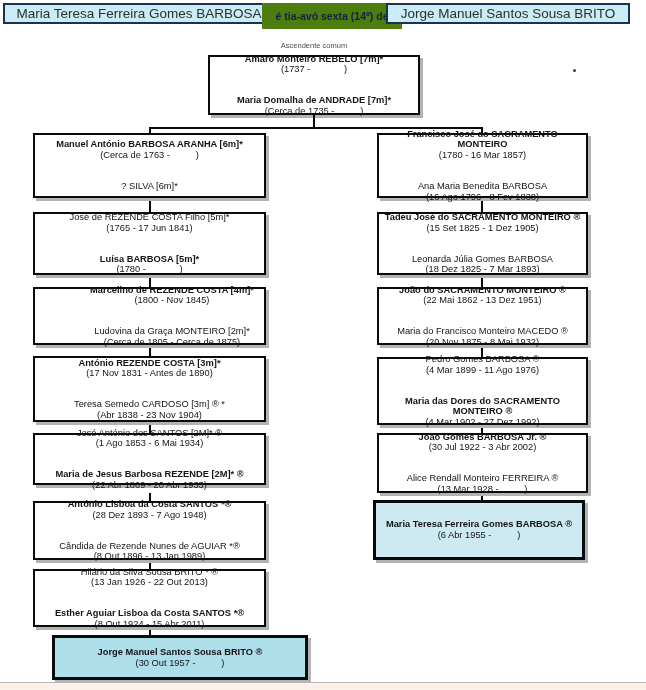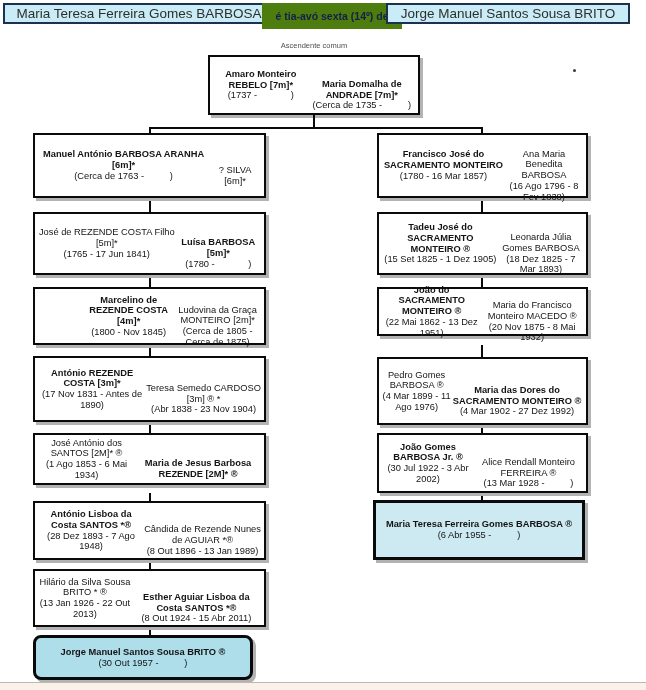--- a/index.html
+++ b/index.html
@@ -12,21 +12,21 @@
   .hdr-left{left:3px;width:272px;}
   .hdr-right{left:386px;width:244px;}
   .rel-label{position:absolute;left:262px;top:3px;width:140px;height:26px;background:#4d7c0f;
              color:#14204a;font-size:10.5px;display:flex;align-items:center;justify-content:center;
              white-space:nowrap;box-sizing:border-box;font-weight:bold;}
   .asc-label{position:absolute;left:244px;top:41px;width:140px;text-align:center;
              font-size:7.5px;color:#4f4f4f;}
 
   
   .node{position:absolute;background:#ffffff;border:2px solid #0a0a0a;box-sizing:border-box;
-        box-shadow:3px 3px 0 #b3b3b3;display:flex;flex-direction:row;align-items:center;
+        box-shadow:3px 3px 0 #b3b3b3;display:flex;flex-direction:column;align-items:center;
         justify-content:center;text-align:center;padding:1px 3px;}
   .node.hl{border-width:3px;}
   .hl-jorge{background:#aedeea;}
   .hl-maria{background:#cdeaf2;}
   .person + .person{margin-top:20px;}
   .nm{font-size:9.3px;line-height:1.15;color:#141414;}
   .nm.b{font-weight:bold;}
   .dt{font-size:9.3px;line-height:1.15;color:#141414;white-space:pre-wrap;}
 
   
@@ -117,20 +117,21 @@
     </div>
   </div>
 
   <div class="node" style="left:33px;top:433px;width:233px;height:52px;">
     <div class="person">
       <div class="nm">José António dos SANTOS [2M]* ®</div>
       <div class="dt">(1 Ago 1853 - 6 Mai 1934)</div>
     </div>
     <div class="person">
       <div class="nm b">Maria de Jesus Barbosa REZENDE [2M]* ®</div>
+      <div class="dt">(22 Abr 1869 - 20 Abr 1933)</div>
     </div>
   </div>
 
   <div class="node" style="left:33px;top:501px;width:233px;height:59px;">
     <div class="person">
       <div class="nm b">António Lisboa da Costa SANTOS *®</div>
       <div class="dt">(28 Dez 1893 - 7 Ago 1948)</div>
     </div>
     <div class="person">
       <div class="nm">Cândida de Rezende Nunes de AGUIAR *®</div>
@@ -142,21 +143,21 @@
     <div class="person">
       <div class="nm">Hilário da Silva Sousa BRITO * ®</div>
       <div class="dt">(13 Jan 1926 - 22 Out 2013)</div>
     </div>
     <div class="person">
       <div class="nm b">Esther Aguiar Lisboa da Costa SANTOS *®</div>
       <div class="dt">(8 Out 1924 - 15 Abr 2011)</div>
     </div>
   </div>
 
-  <div class="node hl hl-jorge" style="left:33px;top:635px;width:220px;height:45px;border-radius:8px;">
+  <div class="node hl hl-jorge" style="left:52px;top:635px;width:256px;height:45px;">
     <div class="person">
       <div class="nm b">Jorge Manuel Santos Sousa BRITO ®</div>
       <div class="dt">(30 Out 1957 -          )</div>
     </div>
   </div>
 
   <div class="node" style="left:377px;top:133px;width:211px;height:65px;">
     <div class="person">
       <div class="nm b">Francisco José do SACRAMENTO MONTEIRO</div>
       <div class="dt">(1780 - 16 Mar 1857)</div>
@@ -171,21 +172,21 @@
     <div class="person">
       <div class="nm b">Tadeu José do SACRAMENTO MONTEIRO ®</div>
       <div class="dt">(15 Set 1825 - 1 Dez 1905)</div>
     </div>
     <div class="person">
       <div class="nm">Leonarda Júlia Gomes BARBOSA</div>
       <div class="dt">(18 Dez 1825 - 7 Mar 1893)</div>
     </div>
   </div>
 
-  <div class="node" style="left:377px;top:287px;width:211px;height:49px;">
+  <div class="node" style="left:377px;top:287px;width:211px;height:58px;">
     <div class="person">
       <div class="nm b">João do SACRAMENTO MONTEIRO ®</div>
       <div class="dt">(22 Mai 1862 - 13 Dez 1951)</div>
     </div>
     <div class="person">
       <div class="nm">Maria do Francisco Monteiro MACEDO ®</div>
       <div class="dt">(20 Nov 1875 - 8 Mai 1932)</div>
     </div>
   </div>
 

